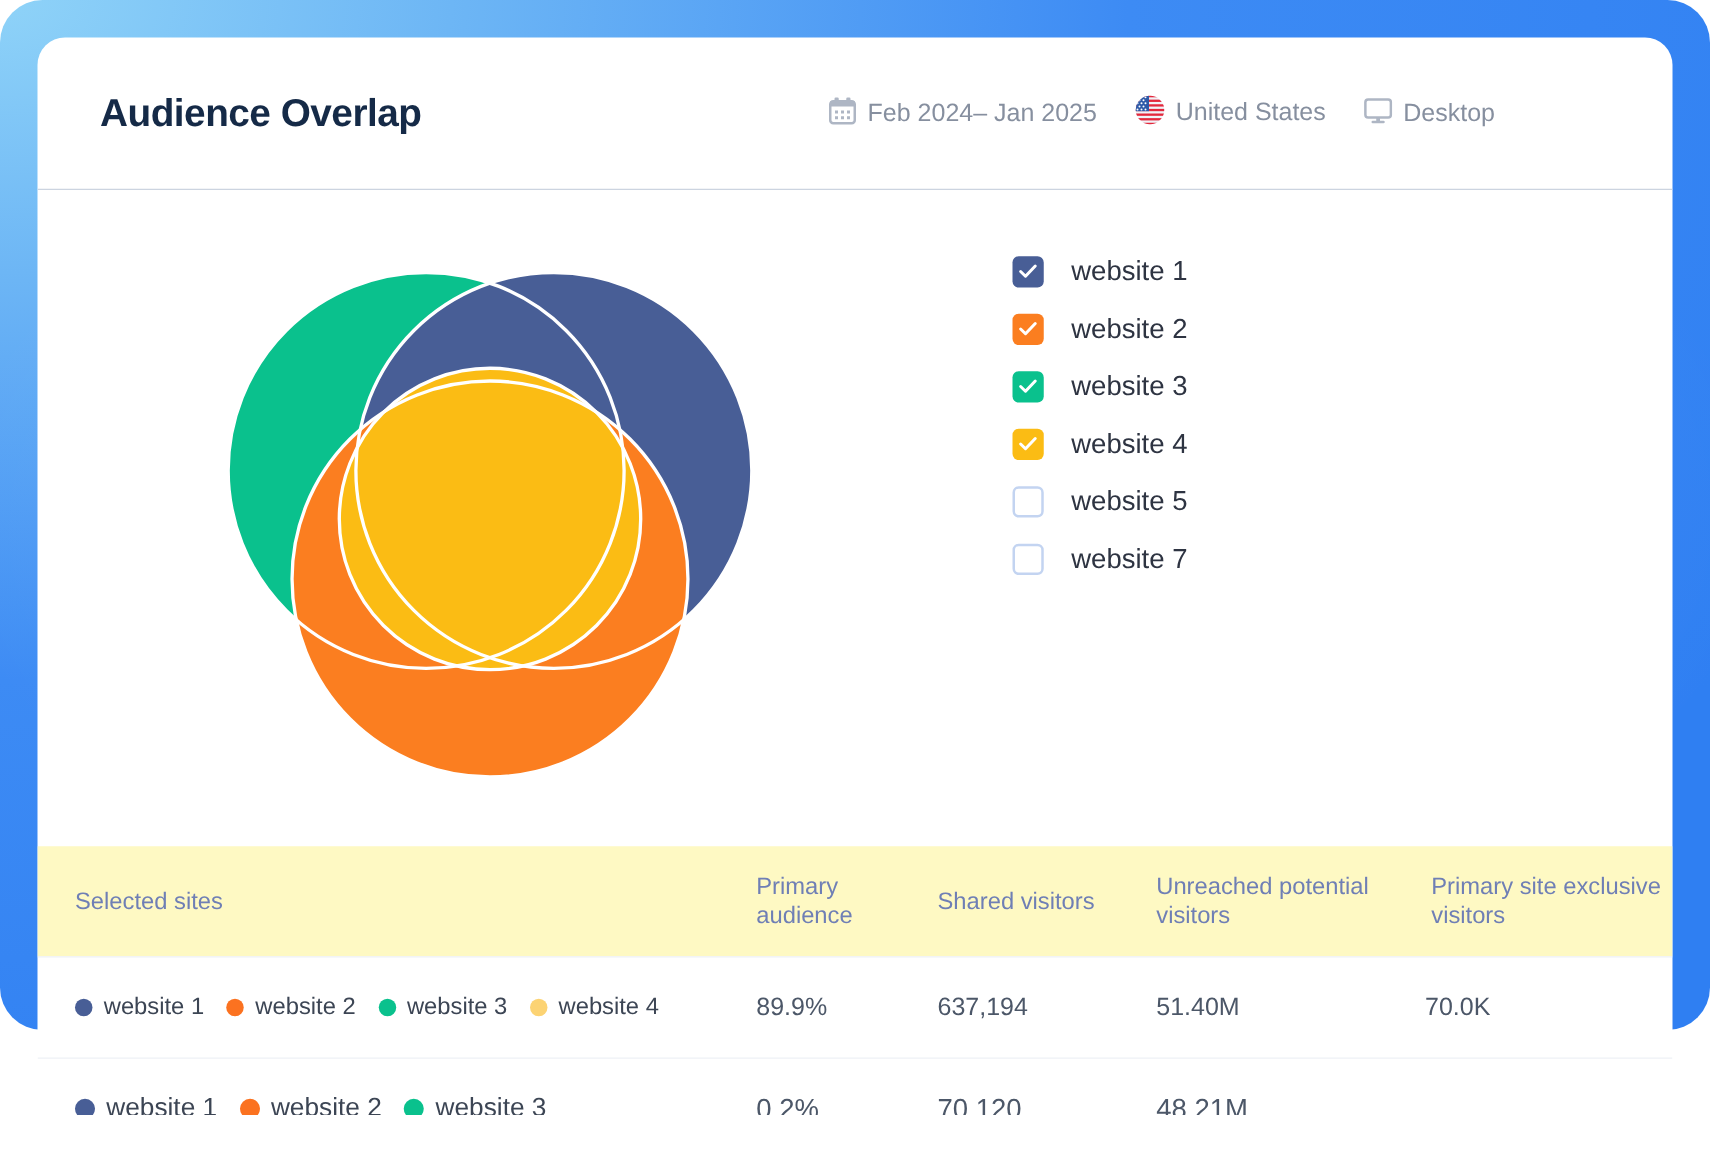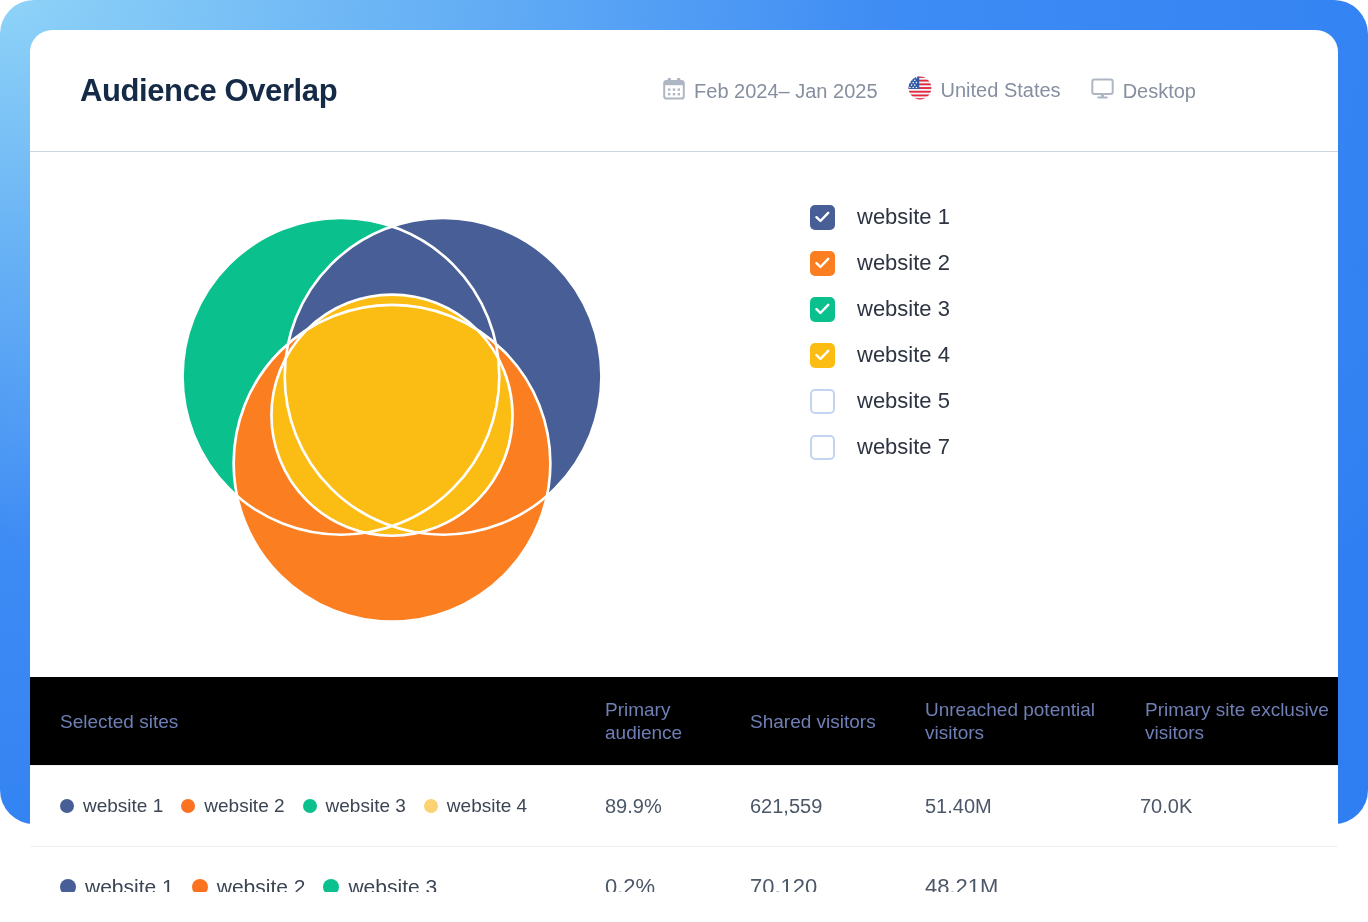--- a/index.html
+++ b/index.html
@@ -132,21 +132,21 @@
     bottom: 0;
     top: 647px;
   }
   .trow {
     display: flex;
     align-items: center;
     height: 81px;
     padding-left: 30px;
   }
   #thead {
-    background: #000000;
+    background: #fef9c3;
     height: 88px;
     align-items: center;
   }
   #thead .cell {
     color: #6f7fb5;
     font-size: 19px;
     line-height: 23px;
   }
   .cell { flex: 0 0 auto; }
   .c-sites   { width: 545px; }
@@ -357,21 +357,21 @@
           <span class="site-chip">
             <span class="dot" style="background:#0ac18d"></span>
             <span>website 3</span>
           </span>
           <span class="site-chip">
             <span class="dot" style="background:#fcd373"></span>
             <span>website 4</span>
           </span>
         </div>
         <div class="cell c-shared-aud">89.9%</div>
-        <div class="cell c-shared-vis">621,559</div>
+        <div class="cell c-shared-vis">637,194</div>
         <div class="cell c-primary">51.40M</div>
         <div class="cell c-unreach">70.0K</div>
       </div>
 
       <div class="trow body-row row-1">
         <div class="cell c-sites">
           <span class="site-chip">
             <span class="dot" style="background:#485e96"></span>
             <span>website 1</span>
           </span>

